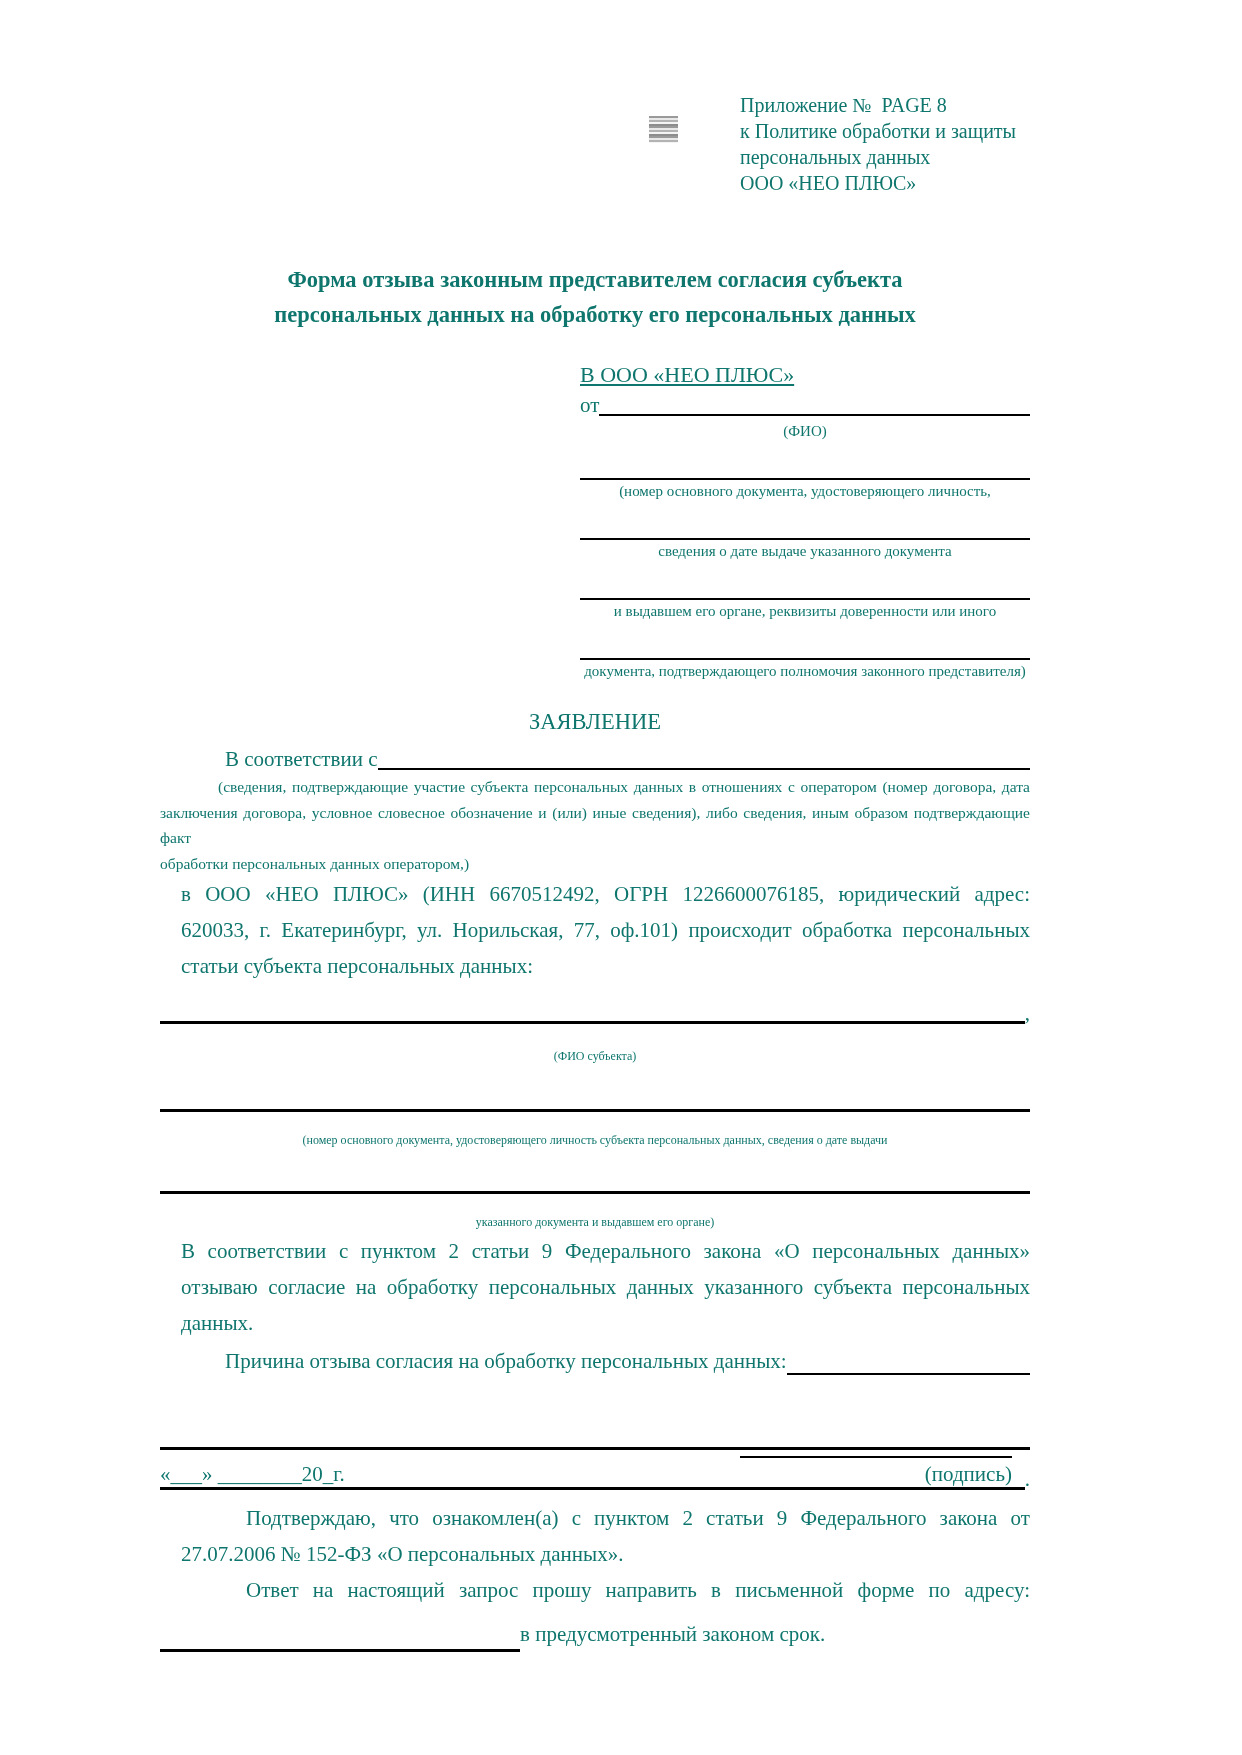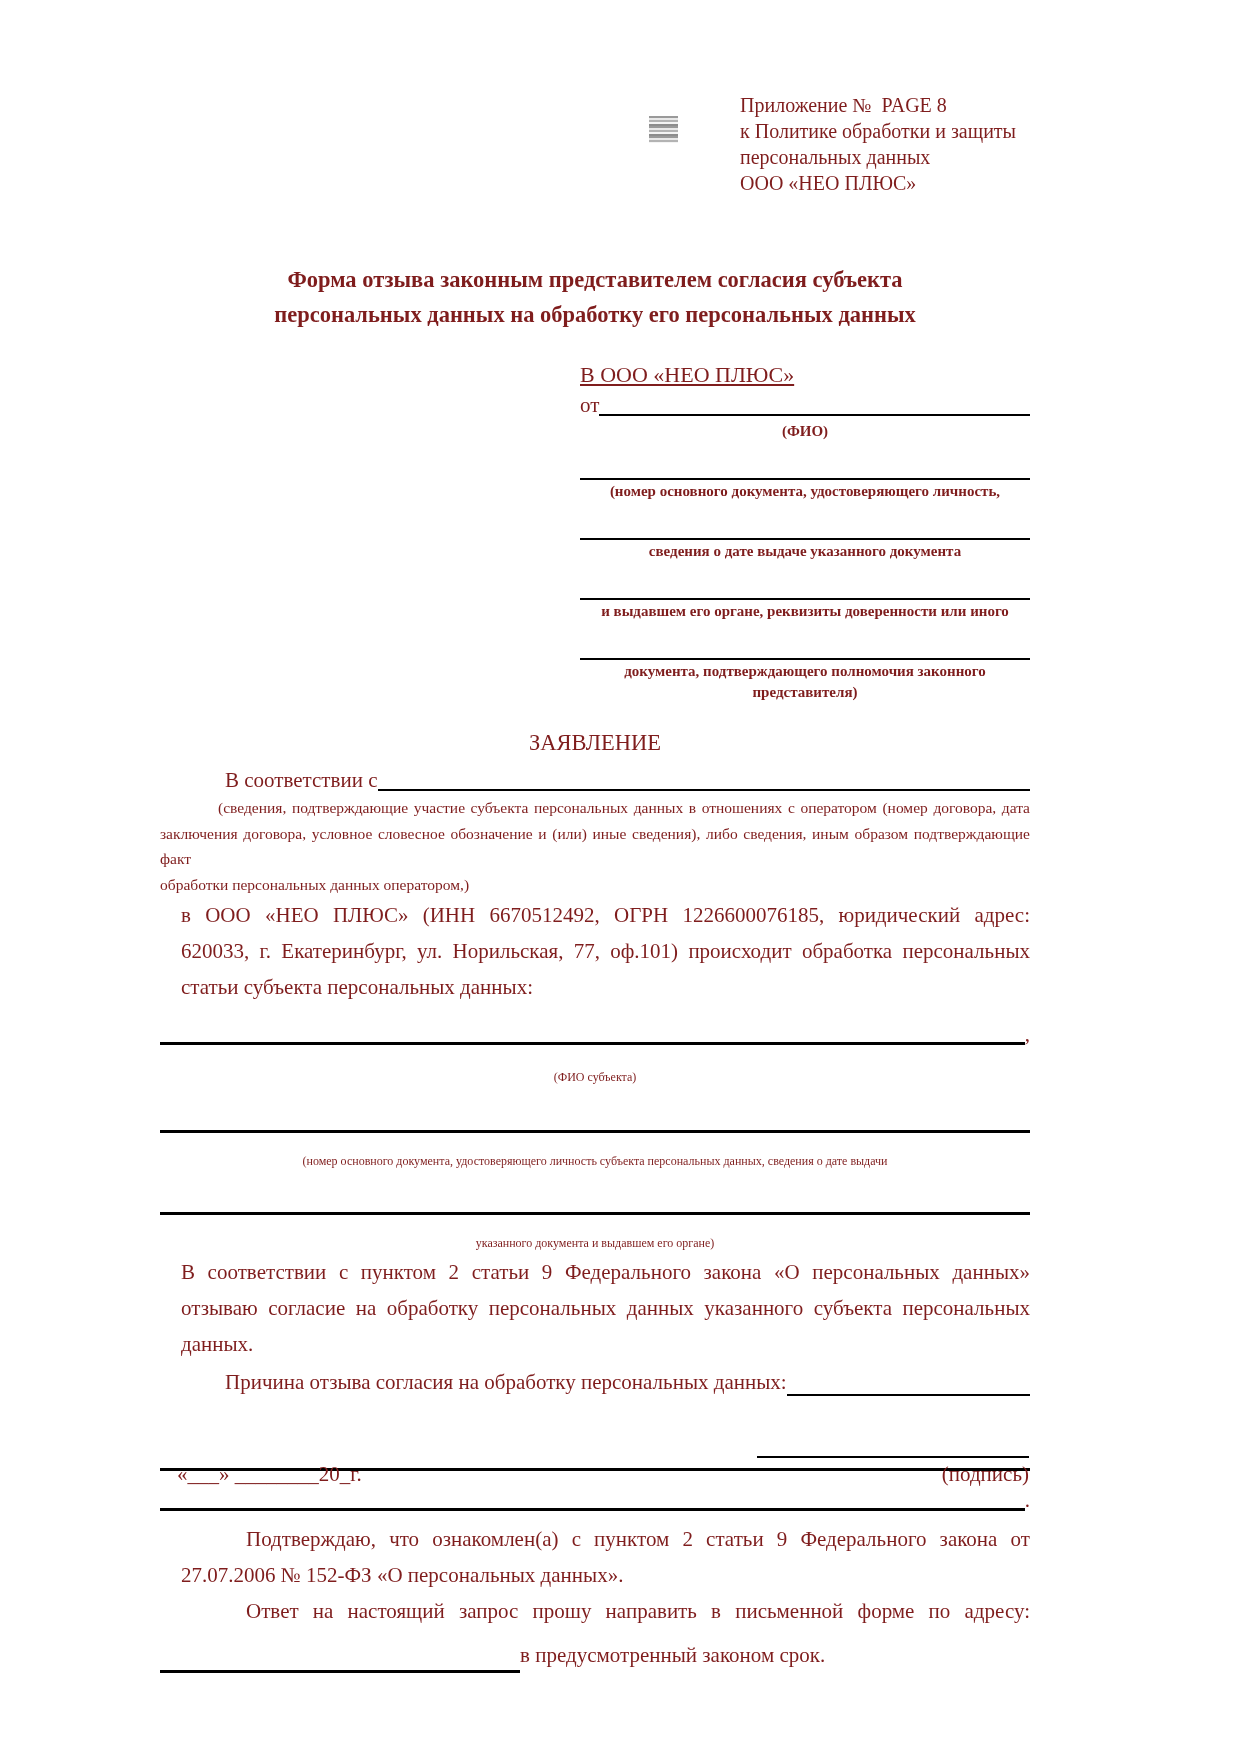--- a/index.html
+++ b/index.html
@@ -1,20 +1,20 @@
 <!DOCTYPE html>
 <html><head>
 <meta charset="utf-8">
 <style>
   html,body{margin:0;padding:0;background:#fff;}
   .page{
     position:relative;
     width:1242px;height:1755px;
     background:#ffffff;
-    color:#7f1d1d;
+    color:#0f766e;
     font-family:"Liberation Serif","DejaVu Serif",serif;
     overflow:hidden;
   }
   
   .header-note{
     position:absolute;left:740px;top:92px;width:330px;
     font-size:20px;line-height:26px;text-align:left;
   }
   
   .artifact{
@@ -28,21 +28,21 @@
   .addressee{margin-left:420px;width:450px;margin-top:28px;}
   .to-line{font-size:22px;line-height:30px;text-decoration:underline;}
   .row{display:flex;align-items:flex-end;}
   .row .label{font-size:21px;line-height:30px;white-space:nowrap;}
   .fill{flex:1;border-bottom:2px solid #000;margin-bottom:4px;}
   .blank{border-bottom:2px solid #000;}
   .blank.thin{border-bottom-width:2px;}
   .cap{font-size:15px;line-height:21px;text-align:center;}
   .addressee .group{margin-top:9px;}
   .addressee .group .blank{height:27px;}
-  .addressee .cap{margin-top:1px;font-weight:bold;}
+  .addressee .cap{margin-top:1px;}
   
   .statement-heading{text-align:center;font-size:22.5px;line-height:32px;margin-top:24px;}
   .intro-row{margin-top:6px;}
   .intro-row .label{padding-left:65px;}
   .small-just{font-size:15.5px;line-height:25.5px;text-align:justify;text-align-last:justify;}
   .small-just.first{text-indent:58px;}
   .small-just.last{text-align-last:left;}
   .jline{font-size:21px;line-height:36px;text-align:justify;text-align-last:justify;margin-left:21px;}
   .jline.last{text-align-last:left;}
   .jline.indent{text-indent:65px;}
@@ -54,21 +54,21 @@
   .mt14{margin-top:14px;}
   .mt16{margin-top:16px;}
   .mt40{margin-top:42px;}
   .mt6{margin-top:6px;}
   .reply-first{text-indent:65px;}
   .reply2-row{margin-top:8px;}
   .reply2-row .blank{width:360px;height:26px;border-bottom-width:3px;}
   .reply2-row .text{font-size:21px;line-height:36px;}
   
   .footer{
-    position:absolute;left:177px;top:1432px;width:852px;
+    position:absolute;left:160px;top:1432px;width:852px;
     display:flex;justify-content:space-between;align-items:flex-end;
     font-size:21px;line-height:32px;
   }
   .sig-group{display:flex;align-items:flex-end;flex-direction:column;}
   .sig-group .blank{width:272px;height:24px;border-bottom:2px solid #000;}
   .sig-group .caption{font-size:21px;line-height:32px;white-space:nowrap;}
 </style>
 </head>
 <body>
 

